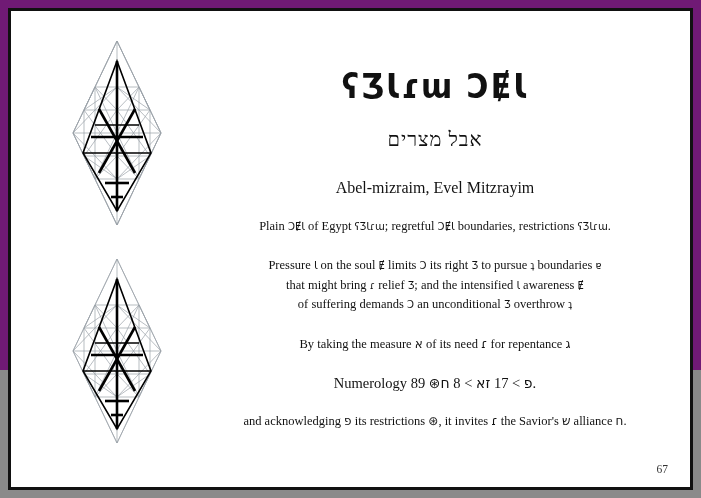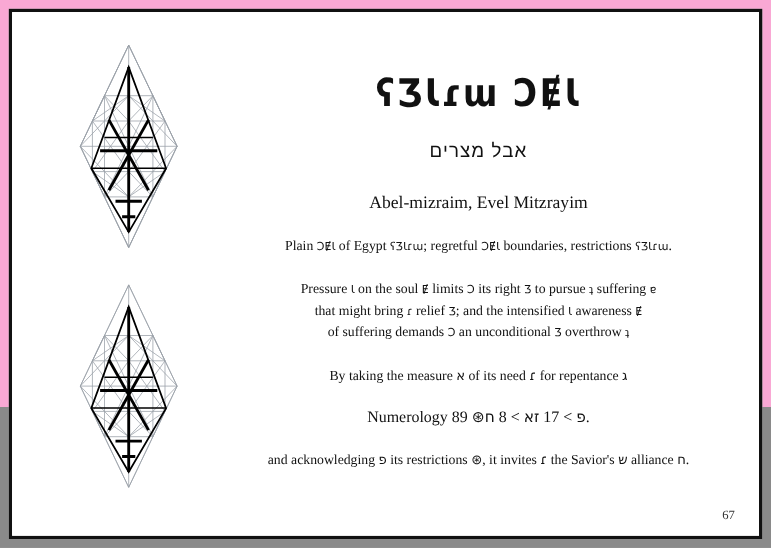--- a/index.html
+++ b/index.html
@@ -11,21 +11,21 @@
     width: 701px;
     height: 498px;
     font-family: "Liberation Serif", serif;
     overflow: hidden;
   }
   .page-outer {
     position: absolute;
     left: 0; top: 0;
     width: 701px;
     height: 370px;
-    background: #f9a8d4;
+    background: #701a75;
     box-sizing: border-box;
   }
   .page-frame {
     position: absolute;
     left: 8px; top: 8px;
     width: 685px;
     height: 482px;
     background: #ffffff;
     border: 3px solid #111111;
     box-sizing: border-box;
@@ -60,22 +60,22 @@
   .title-glyph {
     font-family: "DejaVu Sans", sans-serif;
     font-size: 30px;
     letter-spacing: 2px;
     font-weight: 700;
     line-height: 1.1;
     margin: 18px 0 0 0;
     transform: scaleY(1.15);
   }
   .title-hebrew {
-    font-family: Liberation Sans, sans-serif;
-    font-size: 17px;
+    font-family: Liberation Serif, serif;
+    font-size: 20px;
     margin: 26px 0 0 0;
     letter-spacing: 1px;
   }
   .title-translit {
     font-family: "Liberation Serif", serif;
     font-size: 16px;
     margin: 28px 0 0 0;
   }
 
   .para {
@@ -218,21 +218,21 @@
       </div>
 
       <div class="text-col">
         <div class="title-glyph">ʕƷƖɾɯ  ƆɆƖ</div>
         <div class="title-hebrew">אבל מצרים</div>
         <div class="title-translit">Abel-mizraim, Evel Mitzrayim</div>
 
         <div class="para"><span>Plain </span><span class="g">ƆɆƖ</span><span> of Egypt </span><span class="g">ʕƷƖɾɯ</span><span>; regretful </span><span class="g">ƆɆƖ</span><span> boundaries, restrictions </span><span class="g">ʕƷƖɾɯ</span><span>.</span></div>
 
         <div class="para">
-          <div><span>Pressure </span><span class="g">Ɩ</span><span> on the soul </span><span class="g">Ɇ</span><span> limits </span><span class="g">Ɔ</span><span> its right </span><span class="g">Ʒ</span><span> to pursue </span><span class="g">ʇ</span><span> suffering </span><span class="g">ɐ</span></div>
+          <div><span>Pressure </span><span class="g">Ɩ</span><span> on the soul </span><span class="g">Ɇ</span><span> limits </span><span class="g">Ɔ</span><span> its right </span><span class="g">Ʒ</span><span> to pursue </span><span class="g">ʇ</span><span> boundaries </span><span class="g">ɐ</span></div>
           <div><span>that might bring </span><span class="g">ɾ</span><span> relief </span><span class="g">Ʒ</span><span>; and the intensified </span><span class="g">Ɩ</span><span> awareness </span><span class="g">Ɇ</span></div>
           <div><span>of suffering demands </span><span class="g">Ɔ</span><span> an unconditional </span><span class="g">Ʒ</span><span> overthrow </span><span class="g">ʇ</span></div>
         </div>
 
         <div class="subline"><span>By taking the measure </span><span class="g">א</span><span> of its need </span><span class="g">ɾ</span><span> for repentance </span><span class="g">ג</span></div>
 
         <div class="heading"><span>Numerology 89 </span><span class="g">⊛פ</span><span> &gt; 17 </span><span class="g">זא</span><span> &gt; 8 </span><span class="g">ח</span><span>.</span></div>
         <div class="subline"><span>and acknowledging </span><span class="g">פ</span><span> its restrictions </span><span class="g">⊛</span><span>, it invites </span><span class="g">ɾ</span><span> the Savior's </span><span class="g">ש</span><span> alliance </span><span class="g">ח</span><span>.</span></div>
       </div>
 

